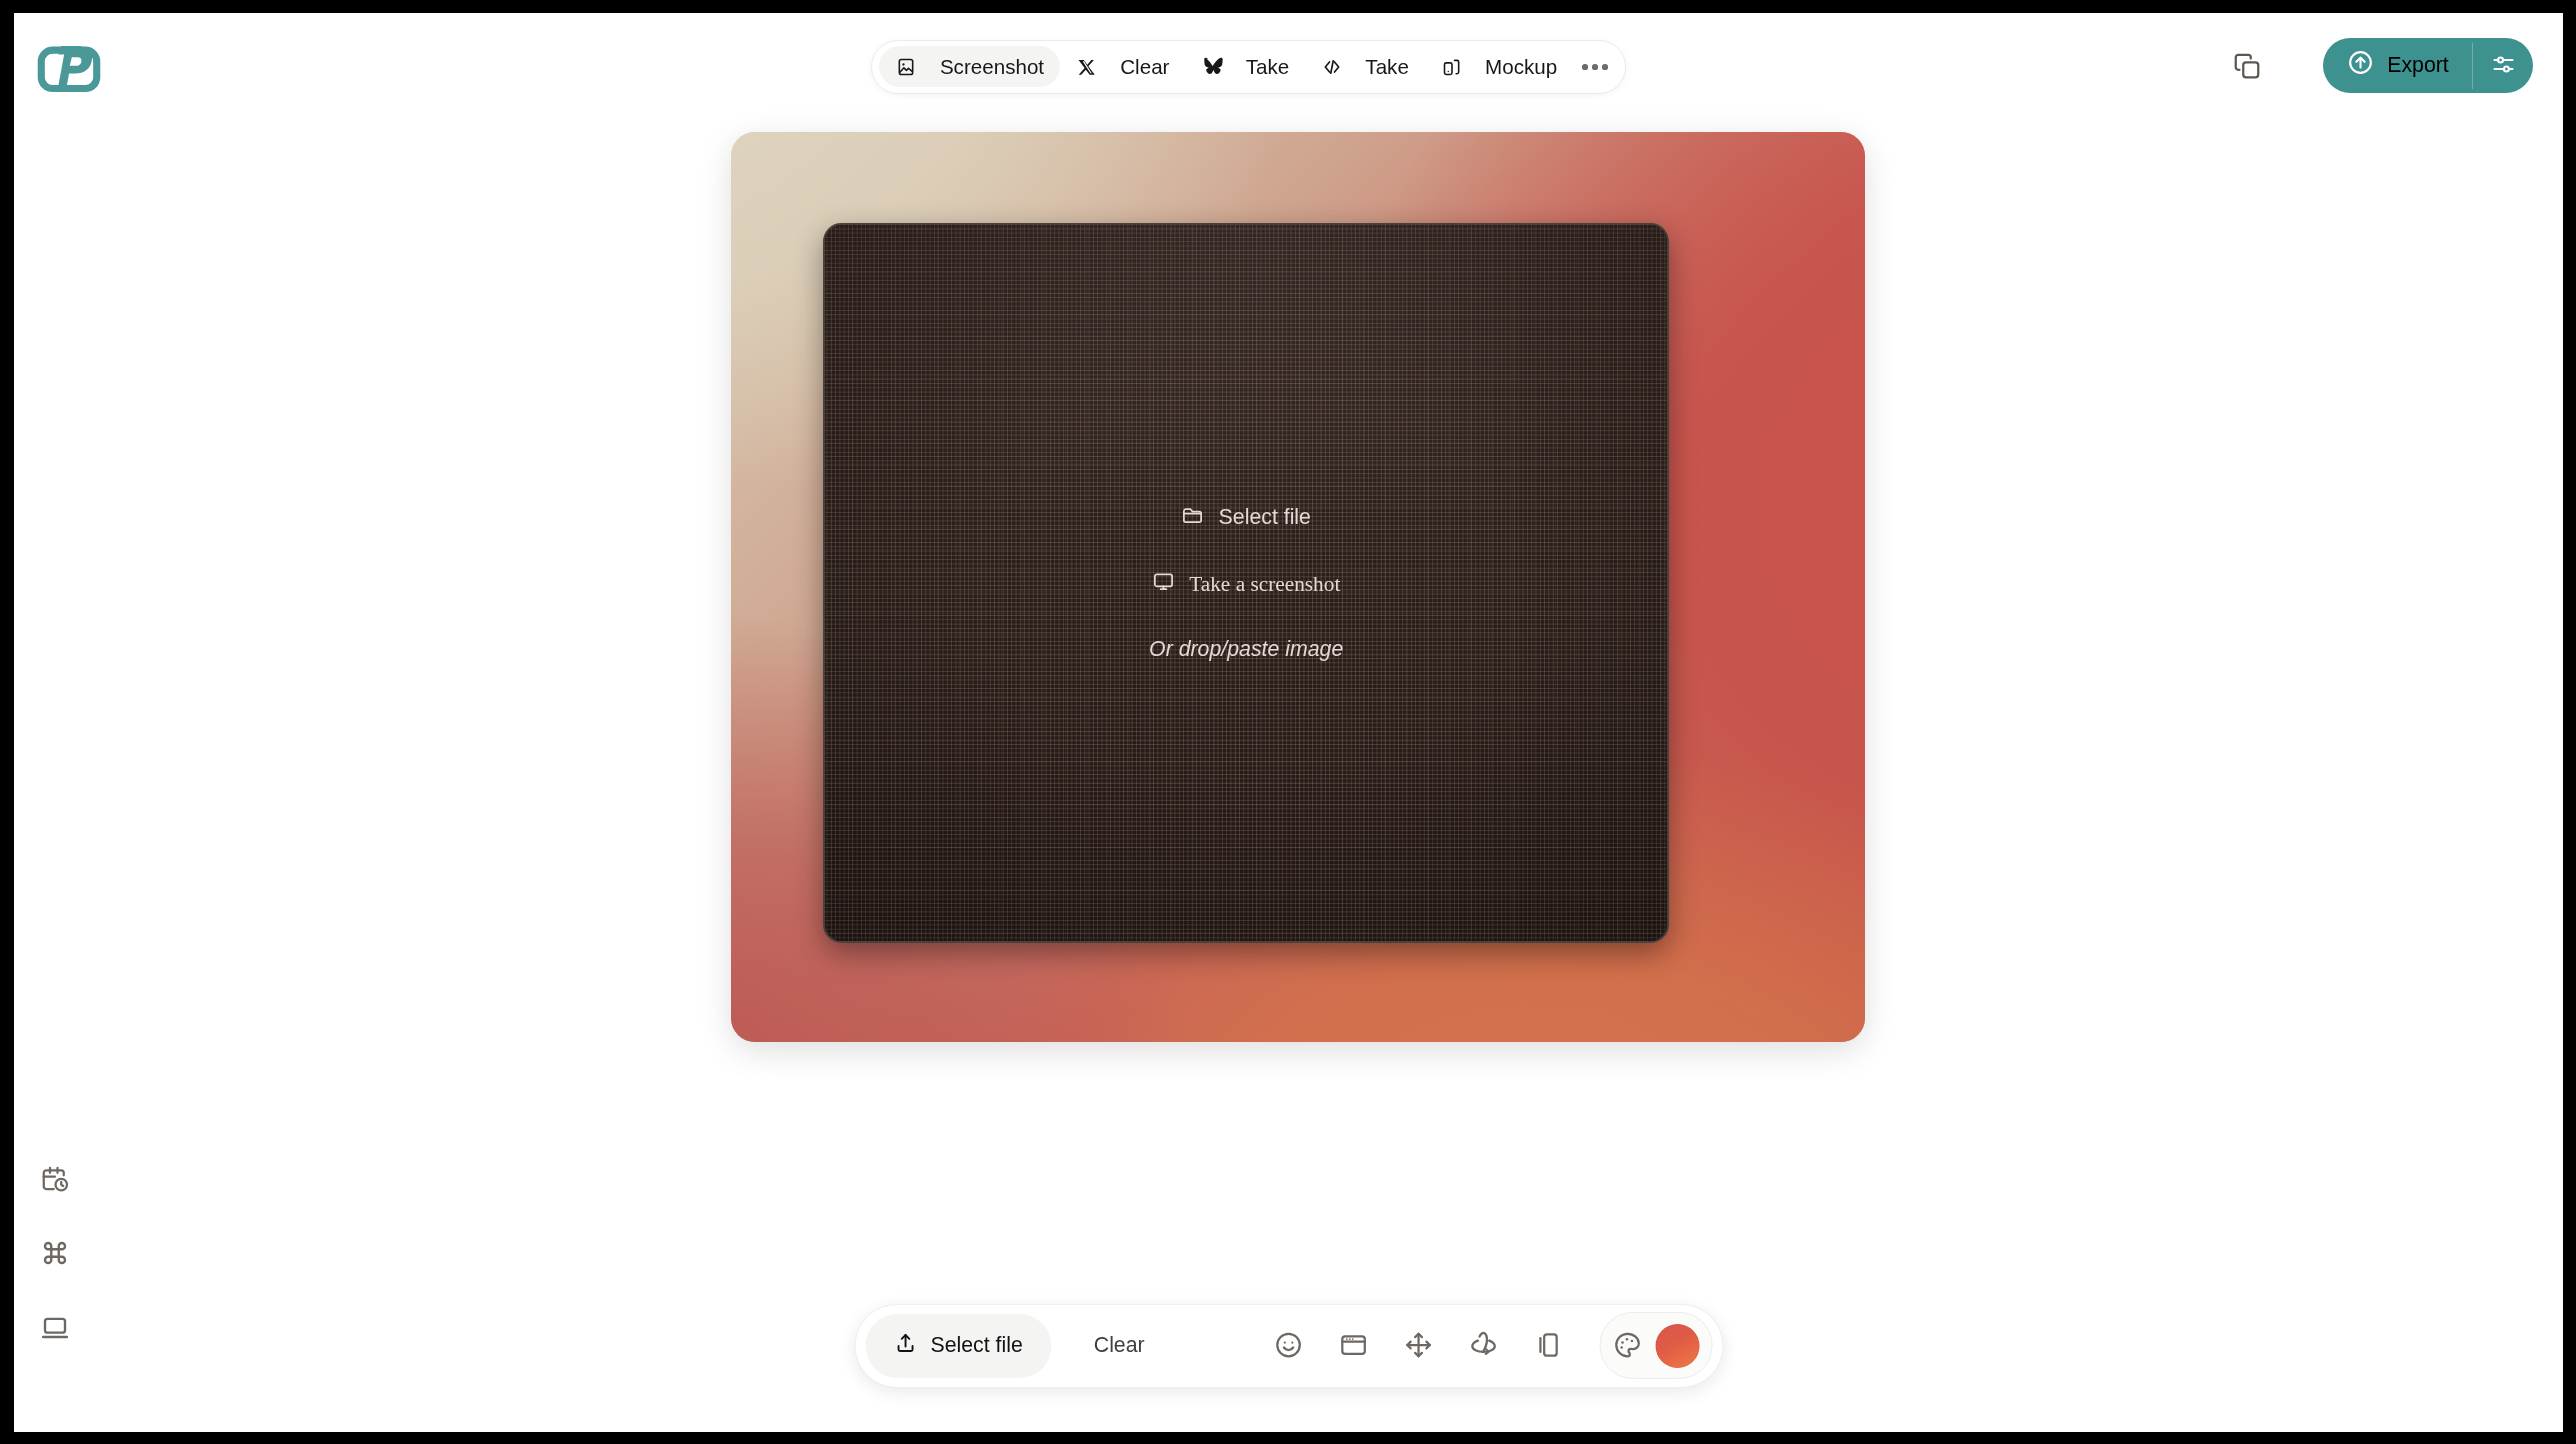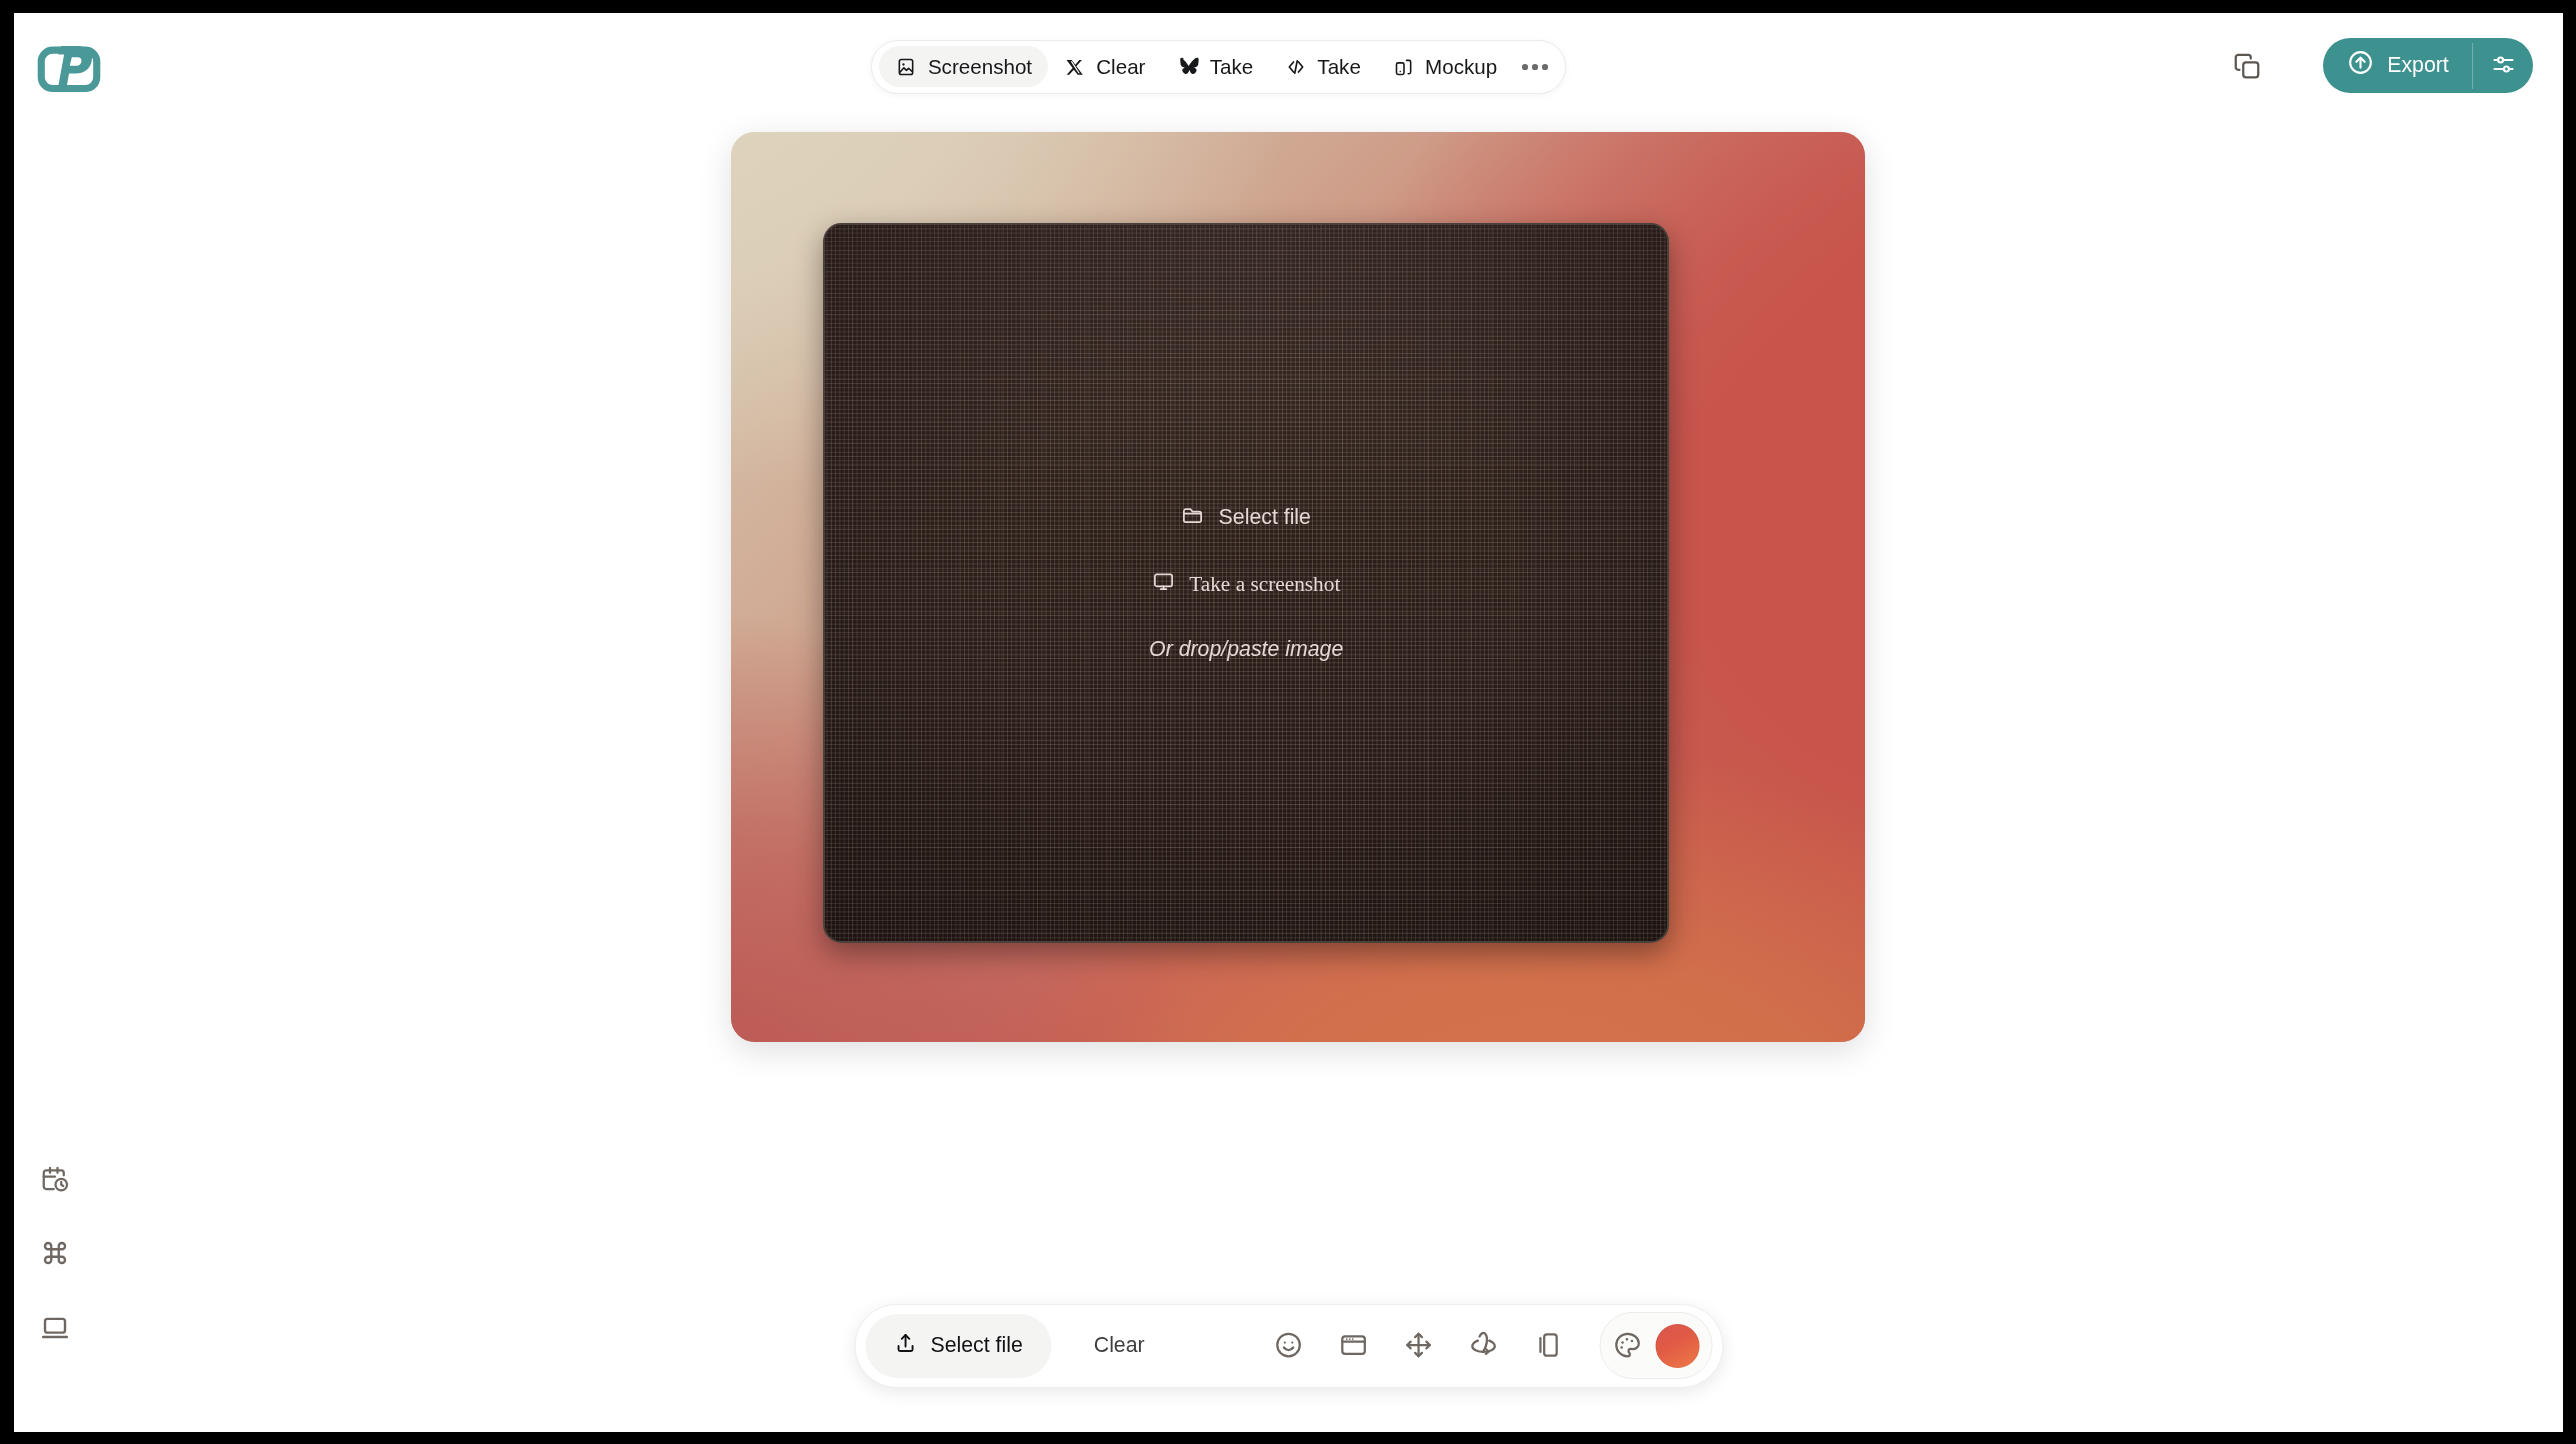--- a/index.html
+++ b/index.html
@@ -49,21 +49,21 @@
     border-radius: 27px;
     display: flex;
     align-items: center;
     padding: 0 7.1px;
     box-shadow: 0 1.4px 7.1px rgba(0,0,0,0.05);
   }
 
   .tab {
     display: flex;
     align-items: center;
-    gap: 10px;
+    gap: 22px;
     height: 41px;
     padding: 0 15.6px;
     border-radius: 20.6px;
     color: #17181a;
     font-size: 20.6px;
     white-space: nowrap;
     cursor: pointer;
   }
   .tab.active { background: #f4f4f3; }
   .tab .ticon { display: flex; align-items: center; justify-content: center; width: 23px; height: 23px; }
@@ -91,21 +91,21 @@
     height: 55px;
     display: flex;
     align-items: stretch;
     background: #3d918f;
     border-radius: 28px;
     overflow: hidden;
   }
   .export-main {
     display: flex; align-items: center; gap: 12.8px;
     padding: 0 23px 0 24px;
-    color: #ffffff;
+    color: #000000;
     font-size: 21.3px;
     cursor: pointer;
   }
   .export-sep { width: 1.4px; background: rgba(255,255,255,0.28); margin: 4.3px 0; }
   .export-settings {
     display: flex; align-items: center; justify-content: center;
     width: 60px;
     cursor: pointer;
   }
 

